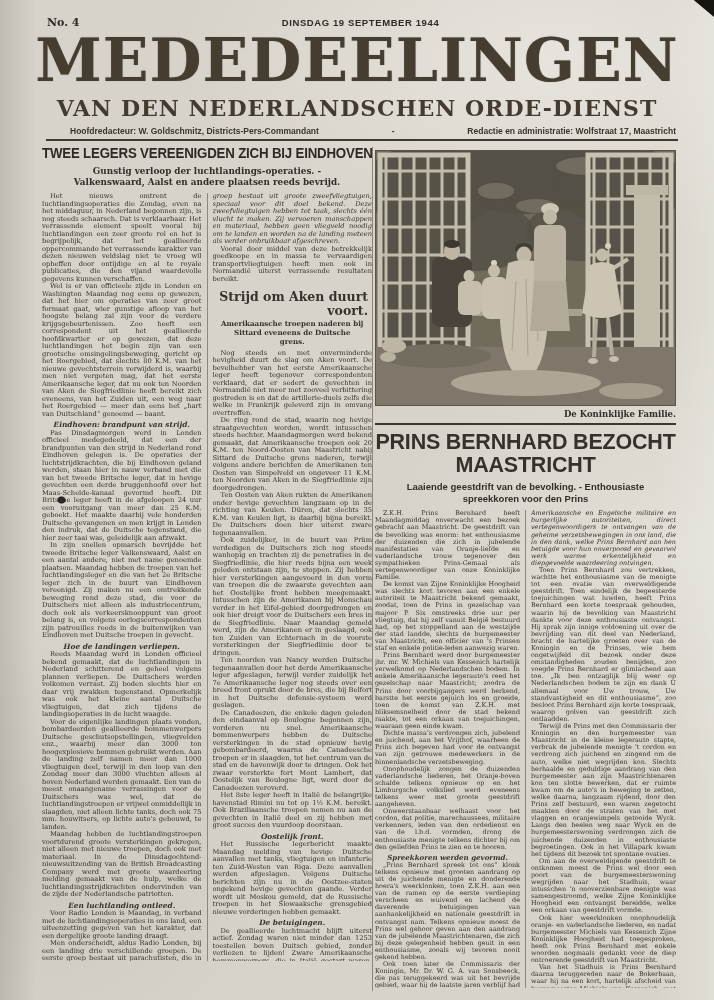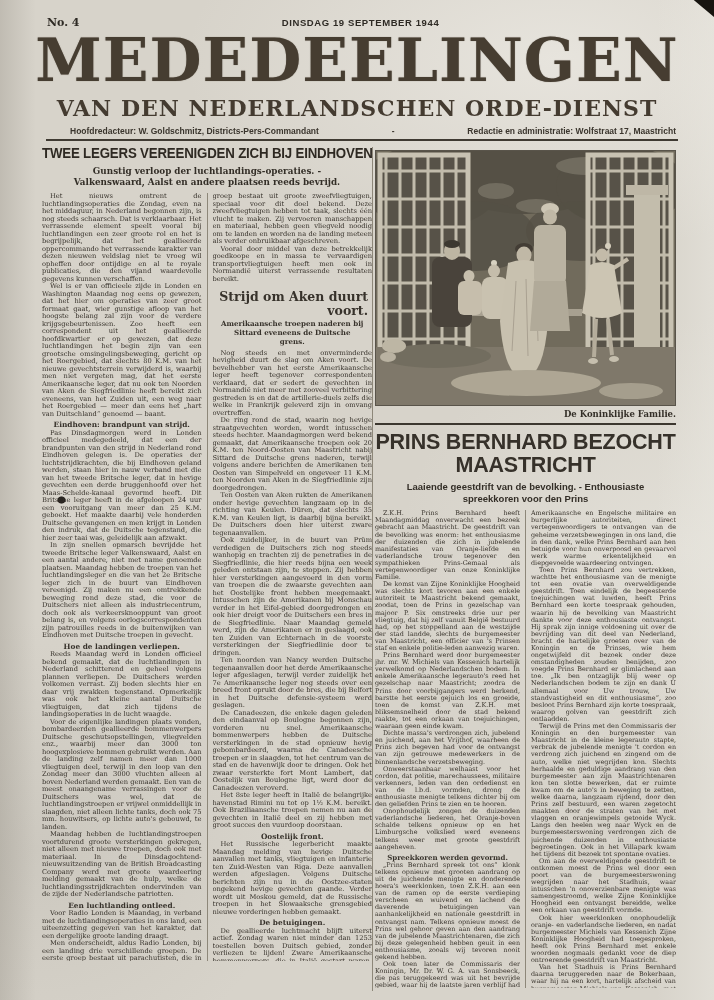--- a/index.html
+++ b/index.html
@@ -38,22 +38,22 @@
     transform:scaleY(1.1);transform-origin:top center;}
   .lead-subhead{margin:6px auto 0;width:292px;text-align:center;
     font:700 8.8px/1.2 "DejaVu Serif",serif;color:#332e27;}
   .lead-cols{margin-top:6px;display:flex;height:768px;overflow:hidden;}
 
   
   .newscol{flex:1 1 0;overflow:hidden;text-align:justify;color:#37322b;}
   .lead-cols .newscol{font-size:6.7px;line-height:7.5px;}
   .col-divider{flex:0 0 1px;width:1px;background:#8d8779;margin:0 5px;}
   .flow-p{text-indent:8px;}
-  .flow-pc{text-indent:0;}
-  .flow-h{font-weight:700;text-align:center;text-indent:0;margin:3px 0 1px;font-size:1.1em;}
+  .flow-pc{text-indent:0;font-style:italic;}
+  .flow-h{font-weight:700;text-align:center;text-indent:0;margin:3px 0 1px;font-size:1.1em;font-style:italic;}
   .flow-h1{font-weight:700;text-align:right;text-indent:0;margin:7px 4px 2px;
     font-size:12.5px;line-height:1.12;font-family:"DejaVu Serif",serif;}
   .flow-sh{font-weight:700;text-align:center;text-indent:0;margin:0 8px 3px;
     font-size:1.06em;line-height:1.25;}
 
   
   .rightside{position:absolute;left:375px;top:150px;width:301px;}
   .photo-frame{width:301px;height:256px;border:1px solid #59544a;box-sizing:border-box;
     background:#6e6859;overflow:hidden;}
   .photo-frame svg{display:block;}
@@ -214,22 +214,22 @@
     <div class="photo-caption">De Koninklijke Familie.</div>
     <div class="photo-rule"></div>
     <h2 class="bern-headline">PRINS BERNHARD BEZOCHT MAASTRICHT</h2>
     <div class="bern-subhead">Laaiende geestdrift van de bevolking. - Enthousiaste spreekkoren voor den Prins</div>
     <div class="bern-cols">
       <div class="newscol">
           <div class="flow-p">Z.K.H. Prins Bernhard heeft Maandagmiddag onverwacht een bezoek gebracht aan Maastricht. De geestdrift van de bevolking was enorm: het enthousiasme der duizenden die zich in jubelende manifestaties van Oranje-liefde en vaderlandsche trouw tegenover den sympathieken Prins-Gemaal als vertegenwoordiger van onze Koninklijke Familie.</div>
           <div class="flow-p">De komst van Zijne Koninklijke Hoogheid was slechts kort tevoren aan een enkele autoriteit te Maastricht bekend gemaakt, zoodat, toen de Prins in gezelschap van majoor P. Six omstreeks drie uur per vliegtuig, dat hij zelf vanuit België bestuurd had, op het stoppelland aan de westzijde der stad landde, slechts de burgemeester van Maastricht, een officier van 's Prinsen staf en enkele politie-leden aanwezig waren.</div>
           <div class="flow-p">Prins Bernhard werd door burgemeester jhr. mr. W. Michiels van Kessenich hartelijk verwelkomd op Nederlandschen bodem. In enkele Amerikaansche legerauto's reed het gezelschap naar Maastricht; zoodra de Prins door voorbijgangers werd herkend, barstte het eerste gejuich los en groeide, toen de komst van Z.K.H. met bliksemsnelheid door de stad bekend raakte, tot een orkaan van toejuichingen, waaraan geen einde kwam.</div>
           <div class="flow-p">Dichte massa's verdrongen zich, jubelend en juichend, aan het Vrijthof, waarheen de Prins zich begeven had voor de ontvangst van zijn getrouwe medewerkers in de binnenlandsche verzetsbeweging.</div>
+          <div class="flow-p">Onophoudelijk zongen de duizenden vaderlandsche liederen, het Oranje-boven schalde telkens opnieuw op en het Limburgsche volkslied werd eveneens telkens weer met groote geestdrift aangeheven.</div>
           <div class="flow-p">Onweerstaanbaar welhaast voor het cordon, dat politie, marechaussees, militaire verkenners, leden van den ordedienst en van de l.b.d. vormden, drong de enthousiaste menigte telkens dichter bij om den geliefden Prins te zien en te hooren.</div>
-          <div class="flow-p">Onophoudelijk zongen de duizenden vaderlandsche liederen, het Oranje-boven schalde telkens opnieuw op en het Limburgsche volkslied werd eveneens telkens weer met groote geestdrift aangeheven.</div>
           <div class="flow-h">Spreekkoren werden gevormd.</div>
           <div class="flow-p">„Prins Bernhard spreek tot ons” klonk telkens opnieuw met grooten aandrang op uit de juichende menigte en donderende hoera's weerklonken, toen Z.K.H. aan een van de ramen op de eerste verdieping verscheen en wuivend en lachend de daverende betuigingen van aanhankelijkheid en nationale geestdrift in ontvangst nam. Telkens opnieuw moest de Prins wel gehoor geven aan den aandrang van de jubelende Maastrichtenaren, die zich bij deze gelegenheid hebben geuit in een enthousiasme, zooals wij tevoren nooit gekend hebben.</div>
           <div class="flow-p">Ook toen later de Commissaris der Koningin, Mr. Dr. W. G. A. van Sonsbeeck, die pas teruggekeerd was uit het bevrijde gebied, waar hij de laatste jaren verblijf had gehouden, aan een van de ramen de bevolking begroette, uitte deze haar hartelijke blijdschap van wederzien in stormachtig gejuich.</div>
         </div>
       <div class="col-divider"></div>
       <div class="newscol">
           <div class="flow-pc">Amerikaansche en Engelsche militaire en burgerlijke autoriteiten, direct vertegenwoordigers te ontvangen van de geheime verzetsbewegingen in ons land, die in den dank, welke Prins Bernhard aan hen betuigde voor hun onverpoosd en gevaarvol werk warme erkentelijkheid en diepgevoelde waardeering ontvingen.</div>
           <div class="flow-p">Toen Prins Bernhard zou vertrekken, wachtte het enthousiasme van de menigte tot een ovatie van overweldigende geestdrift. Toen eindelijk de begeesterde toejuichingen wat luwden, heeft Prins Bernhard een korte toespraak gehouden, waarin hij de bevolking van Maastricht dankte voor deze enthousiaste ontvangst. Hij sprak zijn innige voldoening uit over de bevrijding van dit deel van Nederland, bracht de hartelijke groeten over van de Koningin en de Prinses, wie hem ongetwijfeld dit bezoek onder deze omstandigheden zouden benijden, zoo voegde Prins Bernhard er glimlachend aan toe. „Ik ben ontzaglijk blij weer op Nederlandschen bodem te zijn en dank U allemaal voor Uw trouw, Uw standvastigheid en dit enthousiasme”, zoo besloot Prins Bernhard zijn korte toespraak, waarop golven van geestdrift zich ontlaadden.</div>
           <div class="flow-p">Terwijl de Prins met den Commissaris der Koningin en den burgemeester van Maastricht in de kleine legerauto stapte, verbrak de jubelende menigte 't cordon en verdrong zich juichend en zingend om de auto, welke niet wegrijden kon. Slechts herhaalde en geduldige aandrang van den burgemeester aan zijn Maastrichtenaren kon ten slotte bewerken, dat er ruimte kwam om de auto's in beweging te zetten, welke daarna, langzaam rijdend, door den Prins zelf bestuurd, een waren zegetocht maakten door de straten van het met vlaggen en oranjewimpels getooide Wyck. Langs den heelen weg naar Wyck en de burgemeesterswoning verdrongen zich de juichende duizenden in enthousiaste begroetingen. Ook in het Villapark kwam het tijdens dit bezoek tot spontane ovaties.</div>
           <div class="flow-p">Om aan de overweldigende geestdrift te ontkomen moest de Prins wel door een poort van de burgemeesterswoning wegrijden naar het Stadhuis, waar intusschen 'n onoverzienbare menigte was samengestroomd, welke Zijne Koninklijke Hoogheid een ontvangst bereidde, welke een orkaan van geestdrift vormde.</div>

